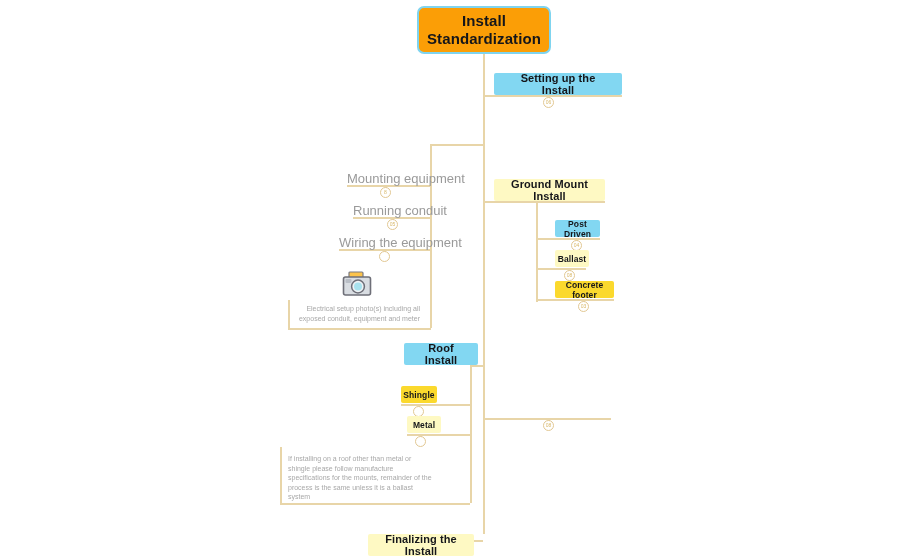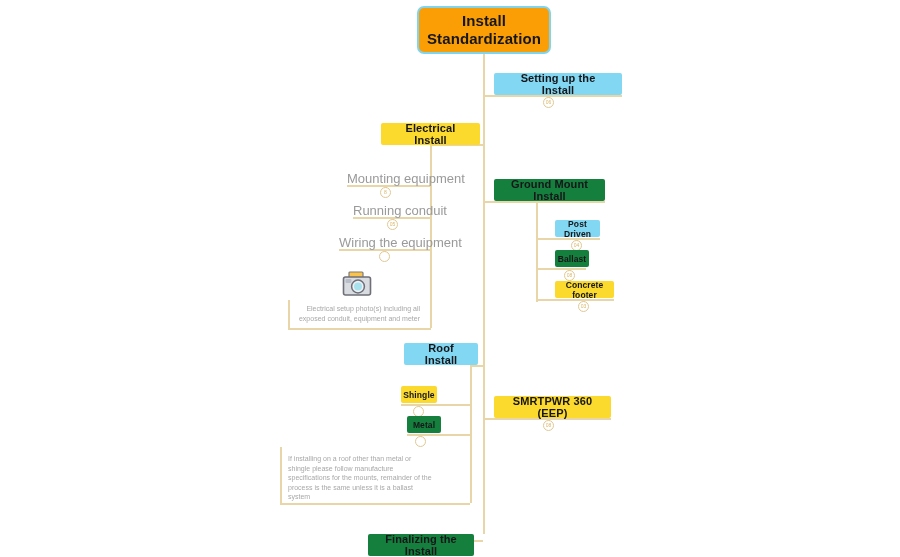--- a/index.html
+++ b/index.html
@@ -67,21 +67,21 @@
     border: 2px solid #7fd4ef;
     border-radius: 7px;
     font-size: 15px;
     line-height: 18px;
     padding: 4px 10px;
     flex-direction: column;
   }
   .node.root span { display: block; }
 
   .node.blue   { background: #82d7f2; }
-  .node.orange { background: #15803d; }
+  .node.orange { background: #fef9c3; }
   .node.yellow { background: #fbd92d; }
 
   .node.lvl1 {
     font-size: 11px;
     border-radius: 2px;
     padding: 0 9px;
     height: 22px;
     align-items: center;
   }
   .node.lvl2 {
@@ -183,23 +183,20 @@
   <div class="node root" style="left:417px; top:6px; width:134px; height:48px;">
     <span>Install</span>
     <span>Standardization</span>
   </div>
 
   <div class="node lvl1 blue" style="left:494px; top:73px; width:128px;">
     <span>Setting up the Install</span>
   </div>
   <div class="badge" style="left:543px; top:97px;">06</div>
 
-  <div class="node lvl1 yellow" style="left:381px; top:123px; width:99px;">
-    <span>Electrical Install</span>
-  </div>
 
   <div class="leaf" style="left:347px; top:171px; width:83px;">Mounting equipment</div>
   <div class="badge" style="left:380px; top:187px;">8</div>
 
   <div class="leaf" style="left:353px; top:203px; width:77px;">Running conduit</div>
   <div class="badge" style="left:387px; top:219px;">05</div>
 
   <div class="leaf" style="left:339px; top:235px; width:91px;">Wiring the equipment</div>
   <div class="badge" style="left:379px; top:251px;"></div>
 
@@ -243,23 +240,20 @@
   </div>
   <div class="badge" style="left:413px; top:406px;"></div>
 
   <div class="node lvl2 orange" style="left:407px; top:416px; width:27px;">
     <span>Metal</span>
   </div>
   <div class="badge" style="left:415px; top:436px;"></div>
 
   <div class="note" style="left:288px; top:454px; width:145px;">If installing on a roof other than metal or shingle please follow manufacture specifications for the mounts, remainder of the process is the same unless it is a ballast system</div>
 
-  <div class="node lvl1 yellow" style="left:494px; top:396px; width:117px;">
-    <span>SMRTPWR 360 (EEP)</span>
-  </div>
   <div class="badge" style="left:543px; top:420px;">08</div>
 
   <div class="node lvl1 orange" style="left:368px; top:518px; width:106px;margin-top:16px;">
     <span>Finalizing the Install</span>
   </div>
   <div class="badge" style="left:415px; top:542px;">40</div>
 
 </div>
 
 </body></html>

